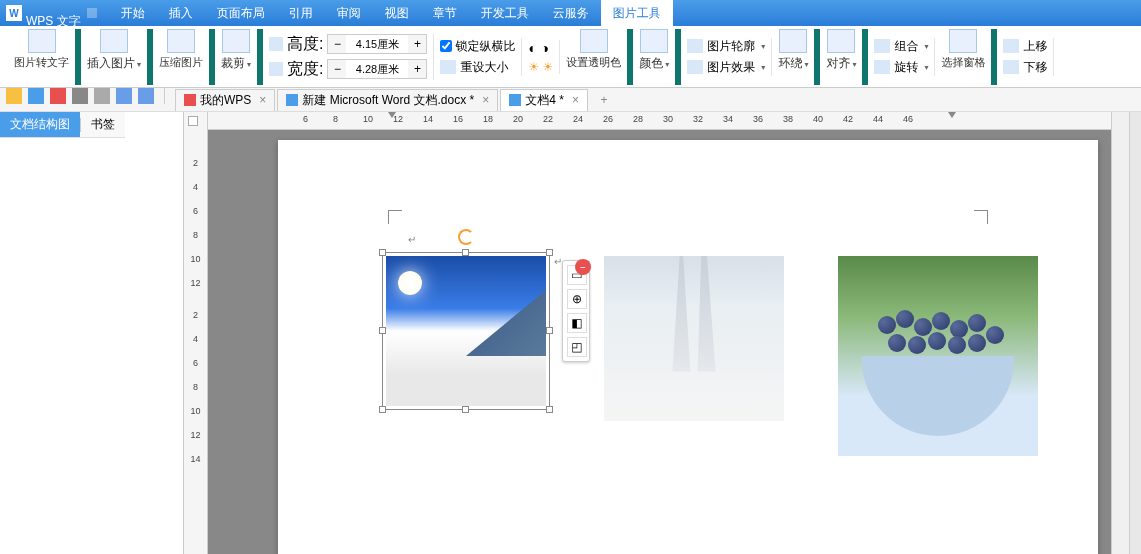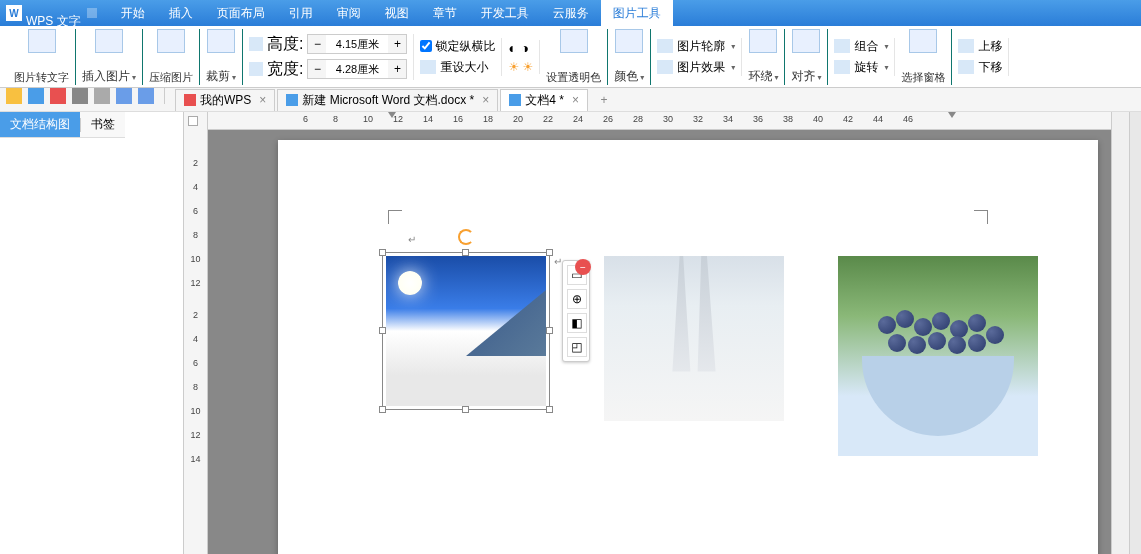--- a/index.html
+++ b/index.html
@@ -5,21 +5,21 @@
 *{margin:0;padding:0;box-sizing:border-box;font-family:"Microsoft YaHei",sans-serif;font-size:12px;}
 body{width:1141px;height:554px;background:#fff;overflow:hidden;position:relative;}
 .titlebar{height:26px;background:linear-gradient(#4a9de8,#2a7dd8);display:flex;align-items:center;color:#fff;}
 .app-logo{width:16px;height:16px;background:#fff;margin:0 4px 0 6px;display:flex;align-items:center;justify-content:center;color:#2a7dd8;font-weight:bold;font-size:10px;}
 .app-name{margin-right:6px;margin-top:17px;}
 .title-dd{width:10px;height:10px;background:rgba(255,255,255,.3);}
 .menus{display:flex;height:100%;margin-left:12px;}
 .menu{padding:12px 12px;display:flex;align-items:center;cursor:pointer;}
 .menu.active{background:#fff;color:#2a7dd8;}
 .ribbon{height:62px;background:#fff;border-bottom:1px solid #ccc;display:flex;align-items:center;padding:0 8px;}
-.rgrp{display:flex;flex-direction:column;align-items:center;justify-content:space-between;height:56px;padding:0 6px;border-right:1px solid #0f766e;cursor:pointer;}
+.rgrp{display:flex;flex-direction:column;align-items:center;justify-content:flex-start;height:56px;padding:0 6px;border-right:6px solid #0f766e;cursor:pointer;}
 .ric{width:28px;height:24px;background:#e8f0fe;border:1px solid #a8c8e8;margin-bottom:2px;}
 .rlbl{font-size:11px;color:#333;white-space:nowrap;}
 .dd{font-size:8px;margin-left:2px;color:#666;}
 .dimgrp{display:flex;flex-direction:column;gap:4px;padding:0 6px;border-right:1px solid #e5e5e5;}
 .dimrow{display:flex;align-items:center;gap:4px;}
 .dimrow .ic{width:14px;height:14px;background:#d8e8f8;}
 .dimrow .lbl{font-size:16px;}
 .spin{display:flex;border:1px solid #ccc;height:20px;}
 .spin button{width:18px;border:none;background:#f5f5f5;cursor:pointer;font-size:12px;}
 .spin input{width:62px;border:none;text-align:center;font-size:11px;}

